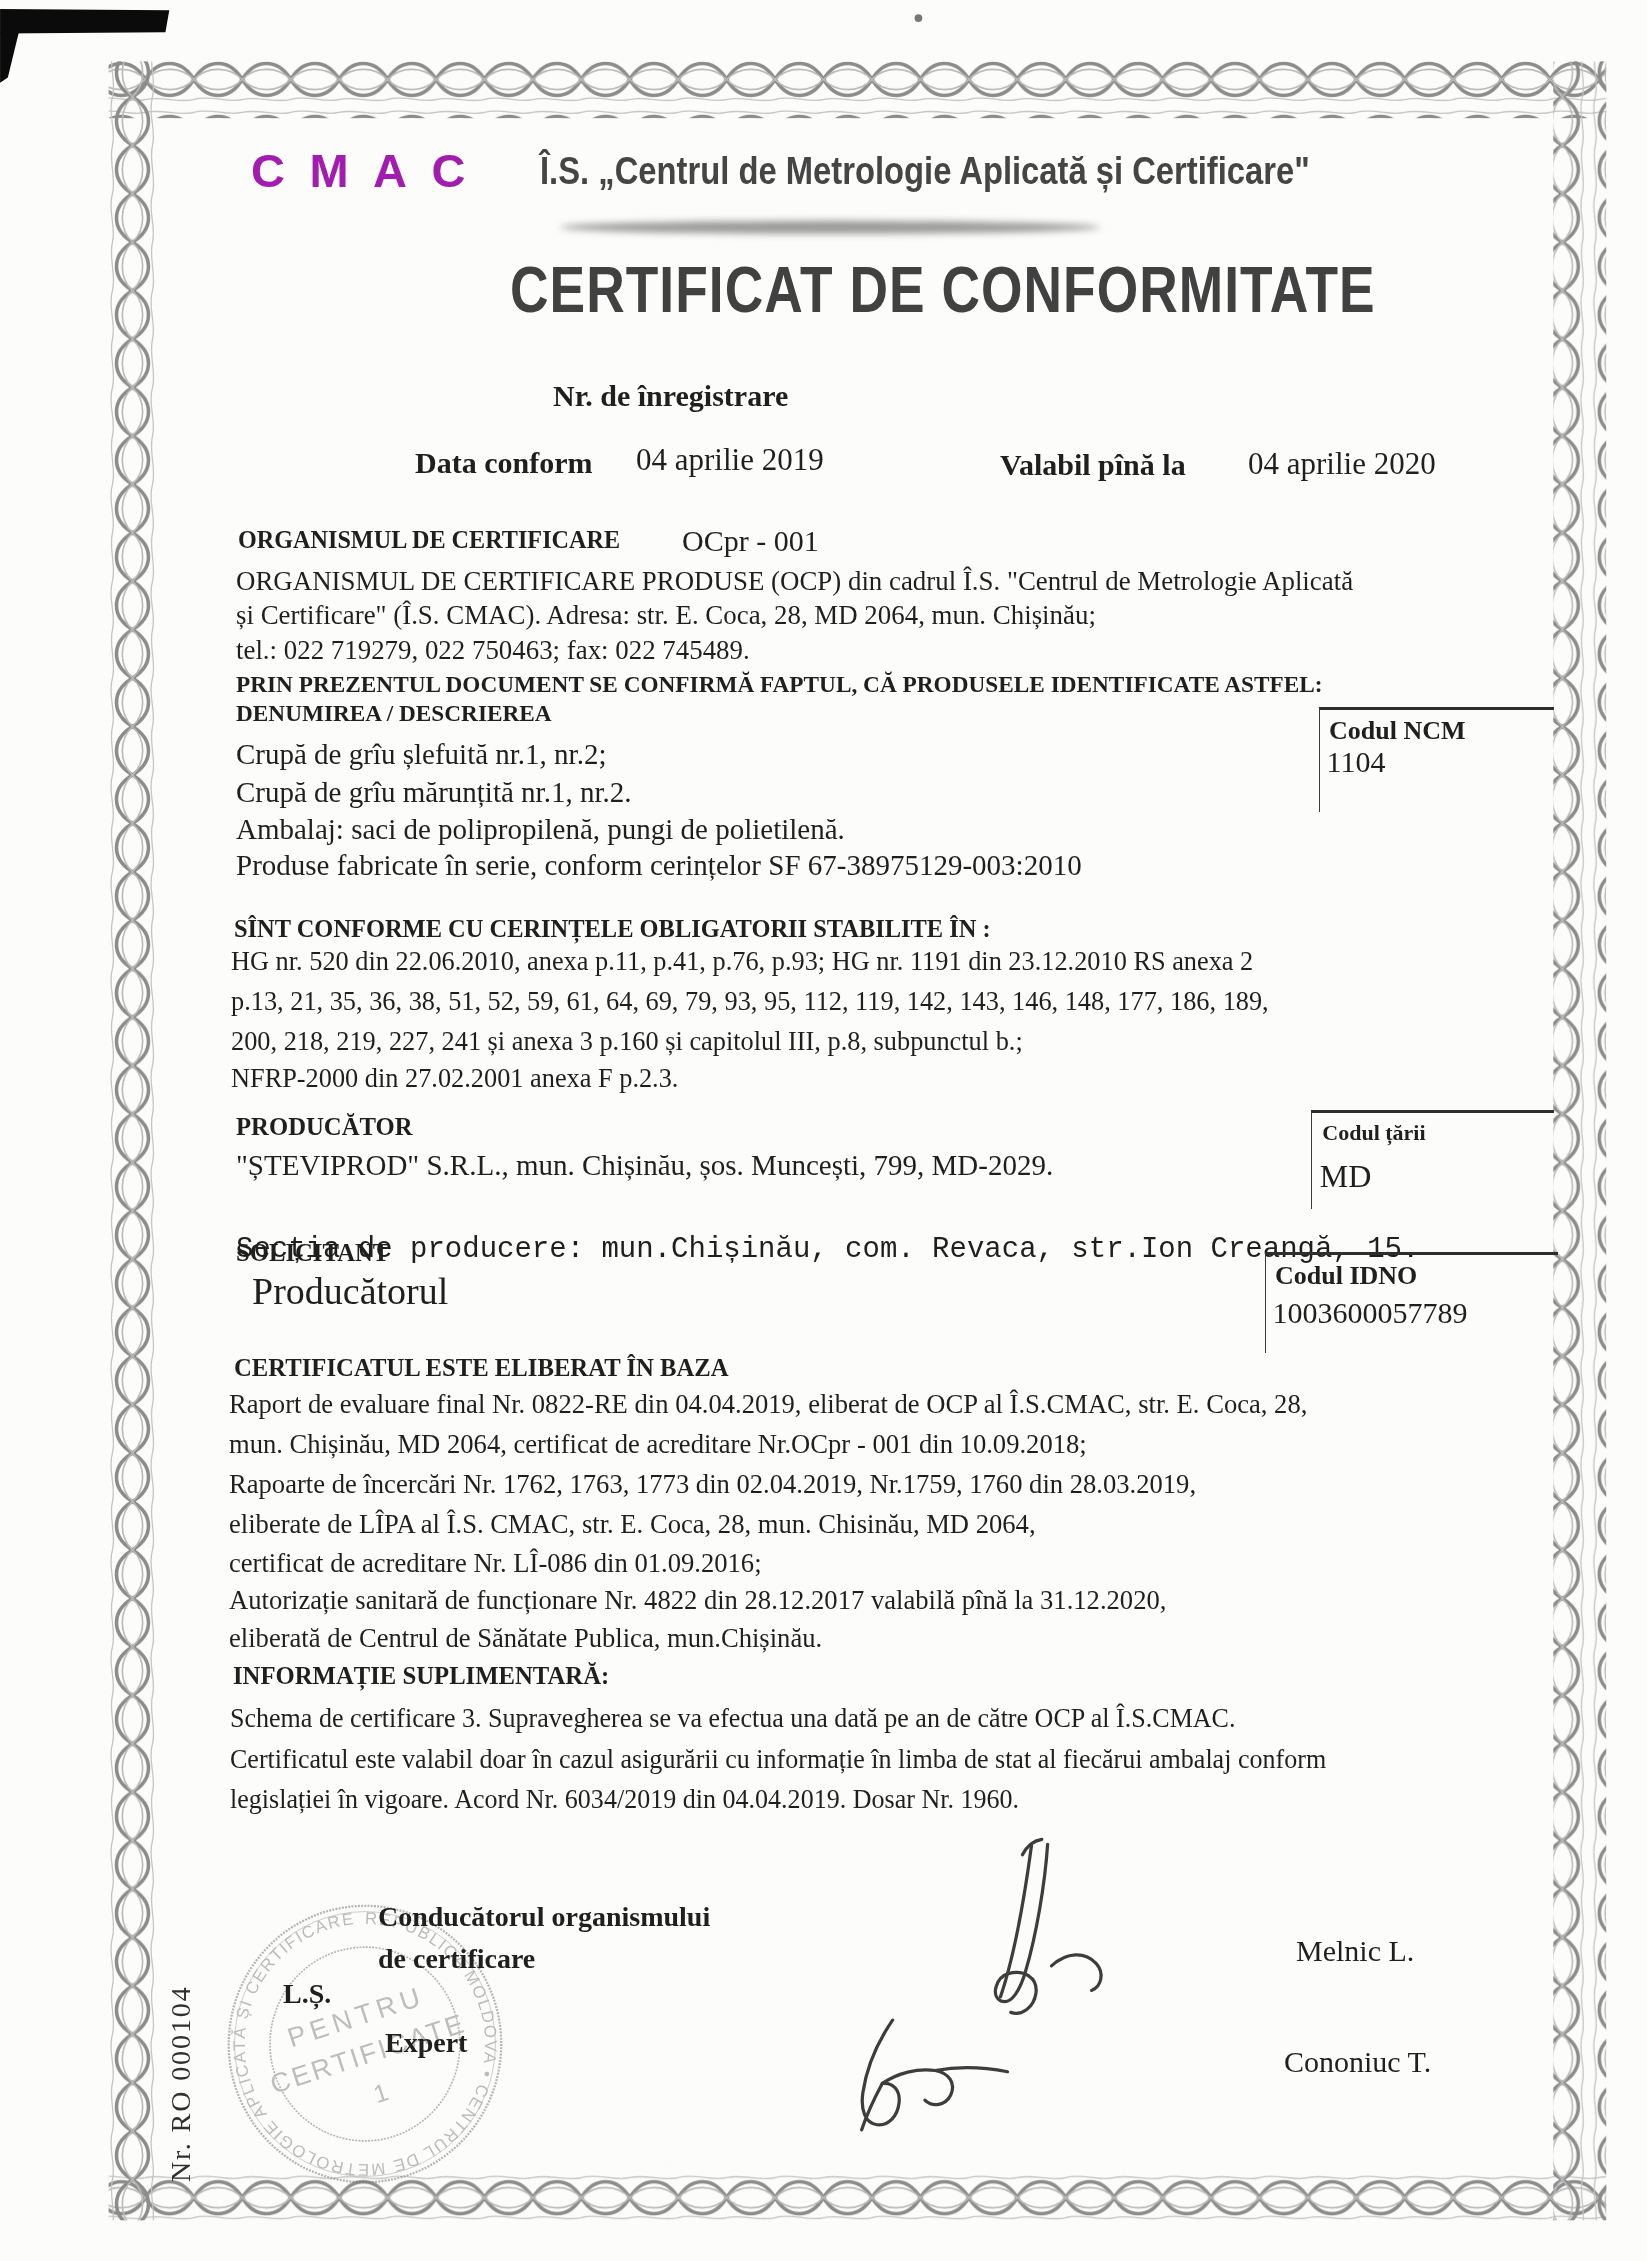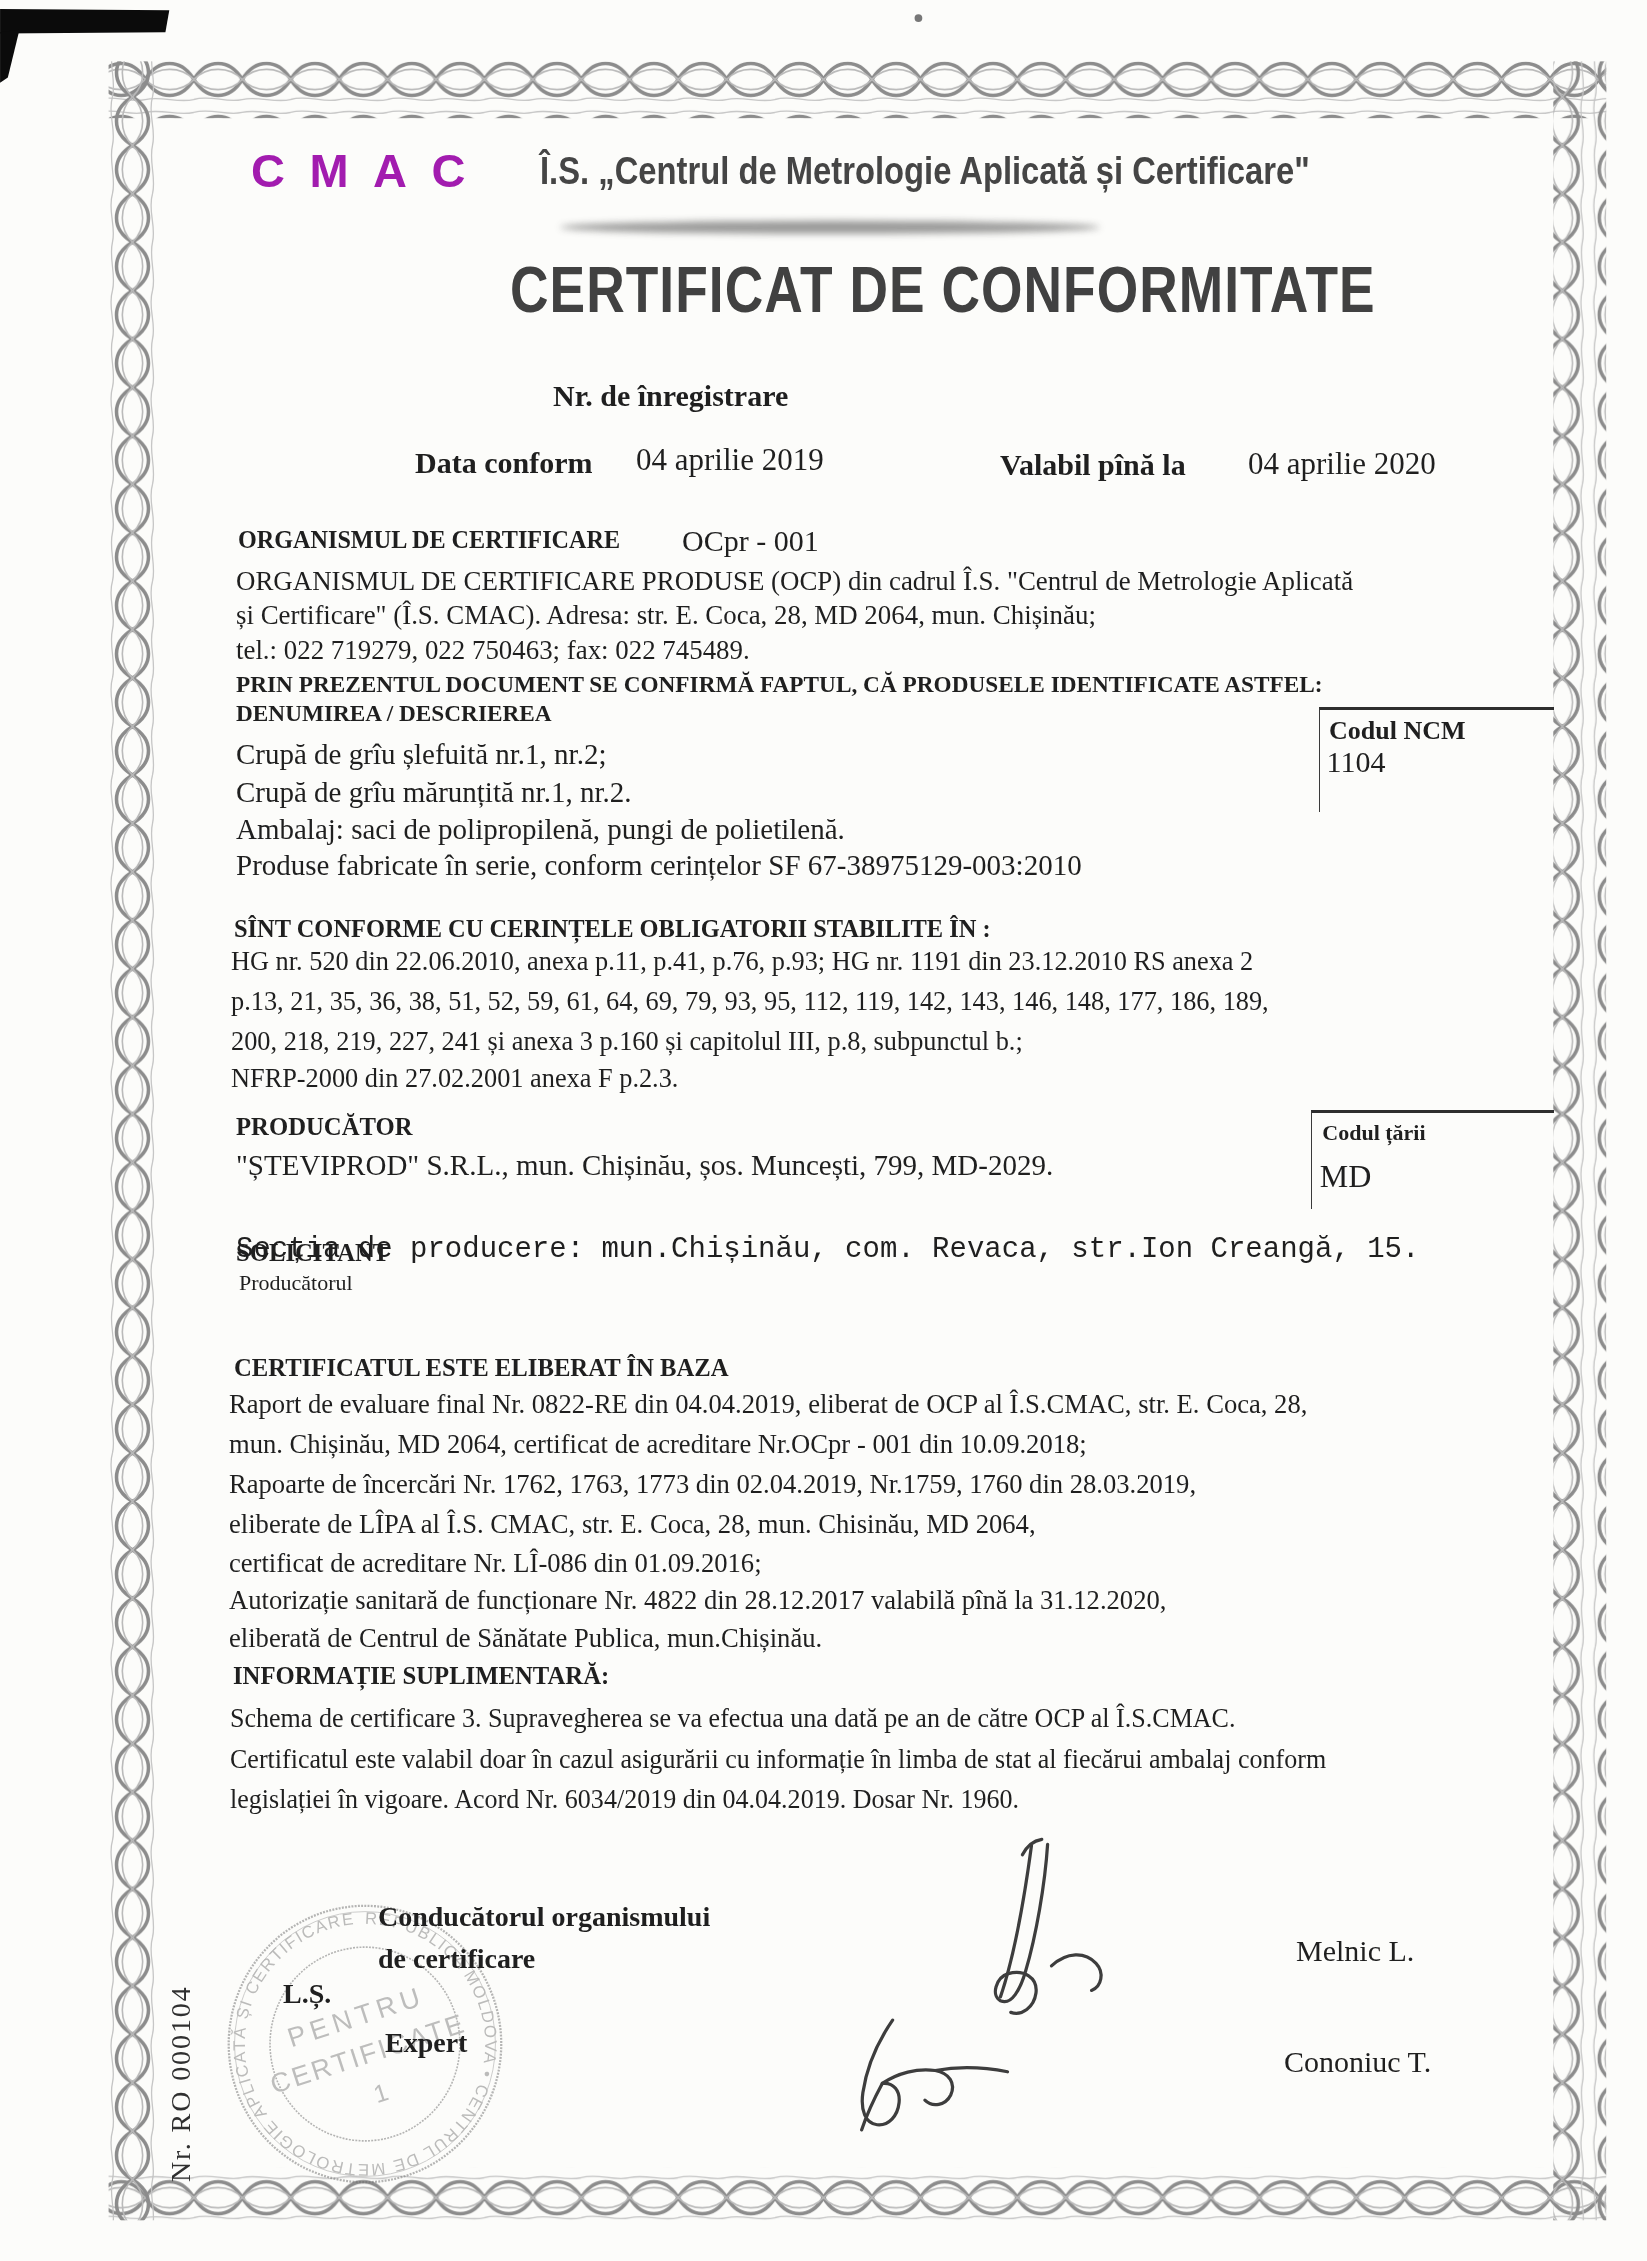--- a/index.html
+++ b/index.html
@@ -122,22 +122,26 @@
   <div class="t txt b cond" style="left:236px;top:1114px;font-size:26px;transform:scaleX(0.95);">PRODUCĂTOR</div>
   <div class="t txt" style="left:236px;top:1151px;font-size:29px;">"ȘTEVIPROD" S.R.L., mun. Chișinău, șos. Muncești, 799, MD-2029.</div>
   <div class="t txt" style="left:236px;top:1235px;font-size:29px;font-family:Liberation Mono, monospace;">Secția de producere: mun.Chișinău, com. Revaca, str.Ion Creangă, 15.</div>
 
   <div class="txt" style="position:absolute;left:1311px;top:1110px;width:242px;height:96px;border-top:3.2px solid #2e2e2e;border-left:1.9px solid #3a3a3a;">
     <div class="t b" style="left:10.3px;top:9px;font-size:22px;">Codul țării</div>
     <div class="t" style="left:7.8px;top:47px;font-size:32px;">MD</div>
   </div>
 
   <div class="t txt b cond" style="left:236px;top:1240px;font-size:26px;transform:scaleX(0.95);">SOLICITANT</div>
-  <div class="t txt" style="left:239px;top:1272px;font-size:22px;">Producătorul</div>
+  <div class="t txt" style="left:252px;top:1272px;font-size:38px;">Producătorul</div>
 
+  <div class="txt" style="position:absolute;left:1265px;top:1252px;width:292px;height:98px;border-top:3.2px solid #2e2e2e;border-left:1.9px solid #3a3a3a;">
+    <div class="t b" style="left:9px;top:7.8px;font-size:26px;">Codul IDNO</div>
+    <div class="t" style="left:6.5px;top:43px;font-size:30px;">1003600057789</div>
+  </div>
 
   <div class="t txt b cond" style="left:234px;top:1355px;font-size:26px;transform:scaleX(0.95);">CERTIFICATUL ESTE ELIBERAT ÎN BAZA</div>
   <div class="t txt cond" style="left:229px;top:1390px;font-size:28px;transform:scaleX(0.95);">Raport de evaluare final Nr. 0822-RE din 04.04.2019,  eliberat de OCP al Î.S.CMAC, str. E. Coca, 28,</div>
   <div class="t txt cond" style="left:229px;top:1430px;font-size:28px;transform:scaleX(0.95);">mun. Chișinău, MD 2064,  certificat de acreditare Nr.OCpr - 001 din 10.09.2018;</div>
   <div class="t txt cond" style="left:229px;top:1470px;font-size:28px;transform:scaleX(0.95);">Rapoarte de încercări Nr. 1762, 1763, 1773 din 02.04.2019, Nr.1759, 1760 din 28.03.2019,</div>
   <div class="t txt cond" style="left:229px;top:1510px;font-size:28px;transform:scaleX(0.95);">eliberate de LÎPA al Î.S. CMAC, str. E. Coca, 28, mun. Chisinău, MD 2064,</div>
   <div class="t txt cond" style="left:229px;top:1549px;font-size:28px;transform:scaleX(0.95);">certificat de acreditare Nr. LÎ-086 din  01.09.2016;</div>
   <div class="t txt cond" style="left:229px;top:1586px;font-size:28px;transform:scaleX(0.95);">Autorizație sanitară de funcționare Nr. 4822 din 28.12.2017 valabilă pînă la 31.12.2020,</div>
   <div class="t txt cond" style="left:229px;top:1624px;font-size:28px;transform:scaleX(0.95);">eliberată de Centrul de Sănătate Publica, mun.Chișinău.</div>
 

